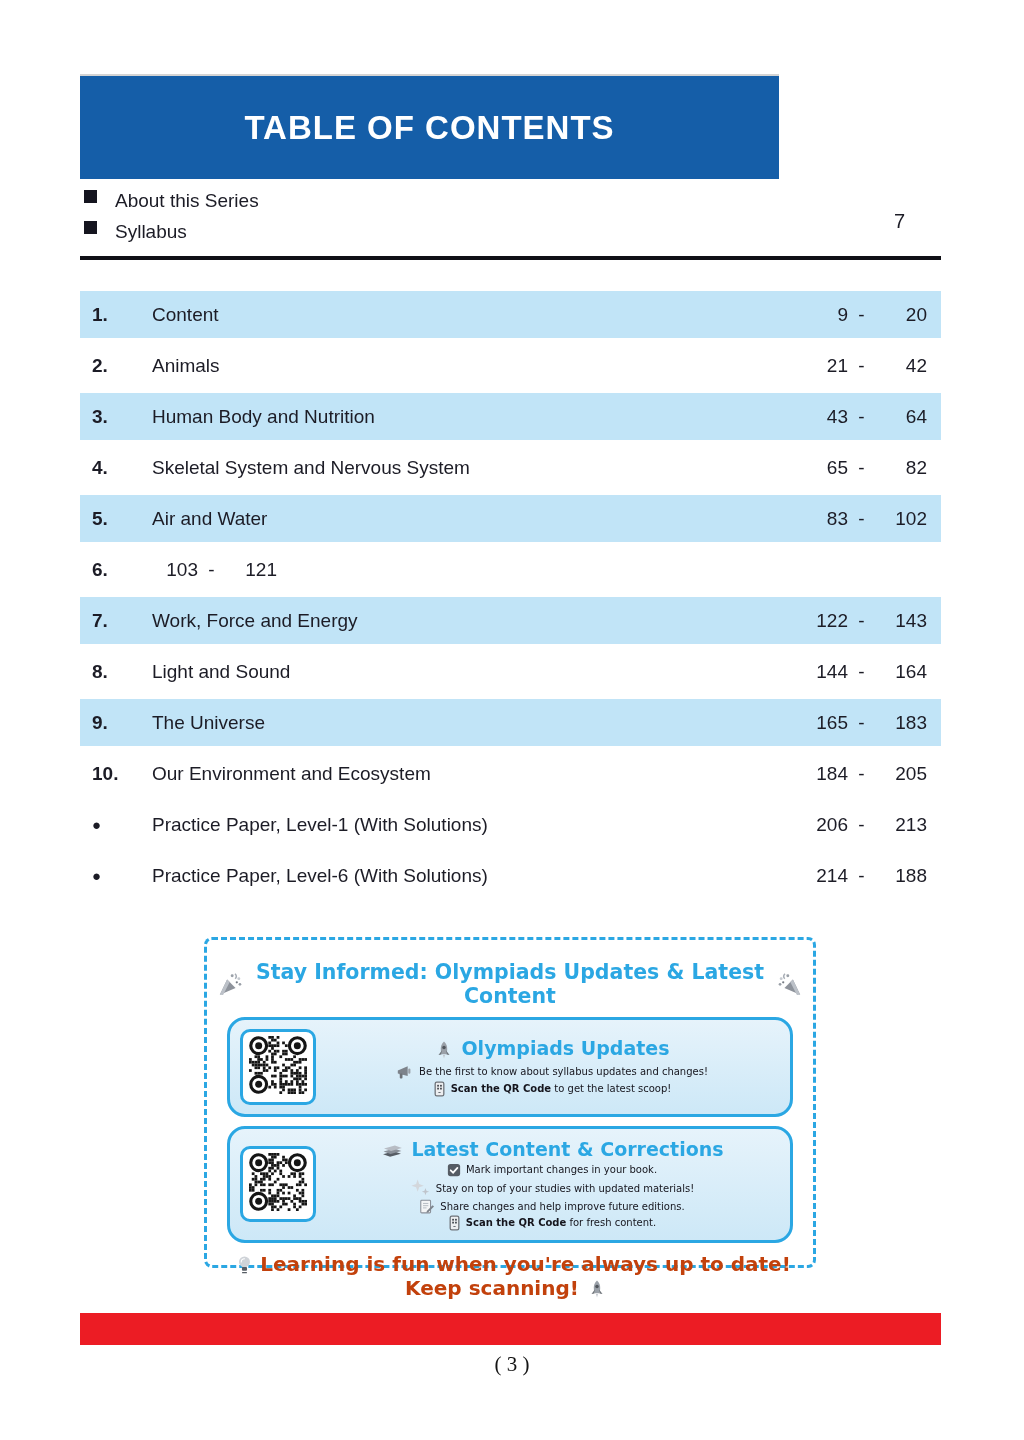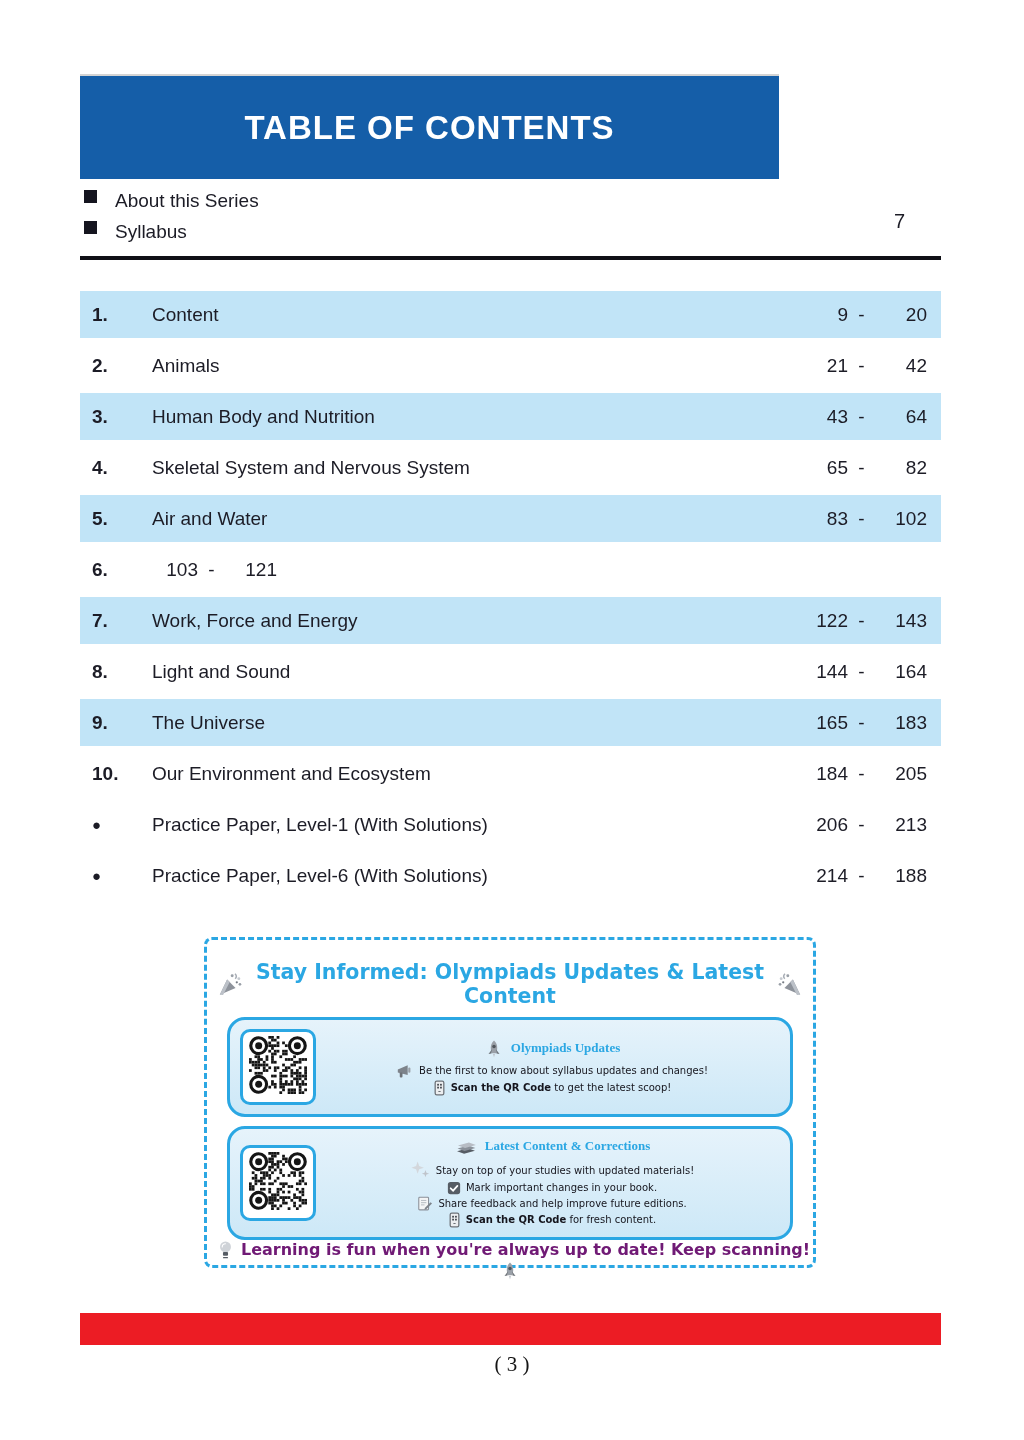--- a/index.html
+++ b/index.html
@@ -67,29 +67,29 @@
     display:flex; align-items:center; gap:10px; padding:9px 12px 9px 10px;
     box-sizing:border-box;
   }
   .qr-frame {
     flex:0 0 auto; width:70px; height:70px; background:#fff;
     border:3px solid #2BA7E3; border-radius:10px;
     display:flex; align-items:center; justify-content:center;
   }
   .card-body { flex:1 1 auto; text-align:center; }
   .card-heading {
-    color:#2BA7E3; font-weight:bold; font-size:13px; margin-bottom:3px;font-family:Liberation Serif, serif;
+    color:#2BA7E3; font-weight:bold; font-size:19px; margin-bottom:3px;
   }
   .card-heading .icon { margin-right:7px; }
   .card-line {
     font-size:10px; line-height:1.45; color:#15151d;
   }
   .card-line .icon { margin-right:5px; }
   .promo-footer {
-    text-align:center; font-weight:bold; font-size:16px; color:#701a75;
+    margin-top:9px; text-align:center; font-weight:bold; font-size:20px; color:#c2410c;
   }
   .promo-footer .icon { margin:0 8px; }
   
   .red-bar { position:absolute; left:80px; top:1313px; width:861px; height:32px; background:#EC1C24; }
   .page-number {
     position:absolute; left:0; top:1352px; width:100%; text-align:center;
     font-family:"Liberation Serif", serif; font-size:21px; color:#141414;
   }
 </style>
 </head>
@@ -580,39 +580,39 @@
     <div class="card-body">
       <div class="card-heading">
         <span class="icon"><svg viewBox="0 0 24 20" width="24" height="19">
                 <path d="M2.6 14 L14 10.8 L21.4 13.4 L10 16.6 Z" fill="#565c64"></path>
                 <path d="M3.1 11 L14.5 7.8 L21.9 10.4 L10.5 13.6 Z" fill="#8a9099"></path>
                 <path d="M3.6 8 L15 4.8 L22.4 7.4 L11 10.6 Z" fill="#b7bcc4"></path>
               </svg></span><span class="heading-text">Latest Content &amp; Corrections</span>
       </div>
       <div class="card-lines">
   <div class="card-line">
+    <span class="icon"><svg viewBox="0 0 16 16" width="14" height="14">
+                  <rect x="1" y="1" width="14" height="14" rx="3" fill="#565c64"></rect>
+                  <path d="M4.2 8.3 L7 11 L11.9 5.6" stroke="#fff" stroke-width="2" fill="none" stroke-linecap="round"></path>
+                </svg></span><b class="line-bold"></b><span class="line-text">Mark important changes in your book.</span>
+  </div>
+
+  <div class="card-line">
     <span class="icon"><svg viewBox="0 0 22 22" width="21" height="21">
                   <path d="M8 1.5 L9.6 6.4 L14.5 8 L9.6 9.6 L8 14.5 L6.4 9.6 L1.5 8 L6.4 6.4 Z" fill="#d3d7dc"></path>
                   <path d="M16.2 10.5 L17.2 13.3 L20 14.3 L17.2 15.3 L16.2 18.1 L15.2 15.3 L12.4 14.3 L15.2 13.3 Z" fill="#bfc4cb"></path>
                 </svg></span><b class="line-bold"></b><span class="line-text">Stay on top of your studies with updated materials!</span>
-  </div>
-
-  <div class="card-line">
-    <span class="icon"><svg viewBox="0 0 16 16" width="14" height="14">
-                  <rect x="1" y="1" width="14" height="14" rx="3" fill="#565c64"></rect>
-                  <path d="M4.2 8.3 L7 11 L11.9 5.6" stroke="#fff" stroke-width="2" fill="none" stroke-linecap="round"></path>
-                </svg></span><b class="line-bold"></b><span class="line-text">Mark important changes in your book.</span>
   </div>
 
   <div class="card-line">
     <span class="icon"><svg viewBox="0 0 18 18" width="16" height="16">
                   <rect x="2" y="1.4" width="11" height="14.2" rx="1" fill="#f4f5f6" stroke="#8a9099" stroke-width="1.2"></rect>
                   <path d="M4.5 5 h6 M4.5 7.5 h6 M4.5 10 h4" stroke="#b0b5bc" stroke-width="1"></path>
                   <path d="M8.8 13.4 L15.3 6.9 L16.9 8.5 L10.4 15 L8.4 15.4 Z" fill="#7d838b"></path>
-                </svg></span><b class="line-bold"></b><span class="line-text">Share feedback and help improve future editions.</span>
+                </svg></span><b class="line-bold"></b><span class="line-text">Share changes and help improve future editions.</span>
   </div>
 
   <div class="card-line">
     <span class="icon"><svg viewBox="0 0 16 20" width="13" height="16">
                   <rect x="2.6" y="1.4" width="10.8" height="17.2" rx="2" fill="#eceef0" stroke="#6d7278" stroke-width="1.6"></rect>
                   <rect x="5.1" y="4.8" width="2.2" height="2.2" fill="#44484e"></rect>
                   <rect x="8.7" y="4.8" width="2.2" height="2.2" fill="#44484e"></rect>
                   <rect x="5.1" y="8.4" width="2.2" height="2.2" fill="#44484e"></rect>
                   <rect x="8.7" y="8.4" width="2.2" height="2.2" fill="#44484e"></rect>
                   <rect x="6.4" y="13.6" width="3.2" height="1.4" rx="0.7" fill="#6d7278"></rect>

